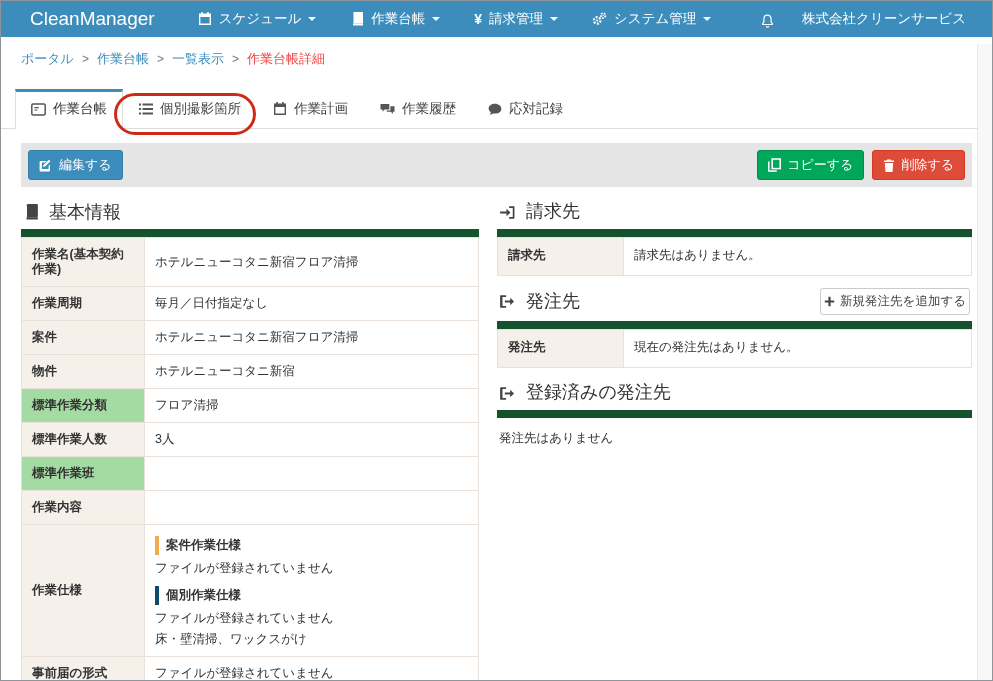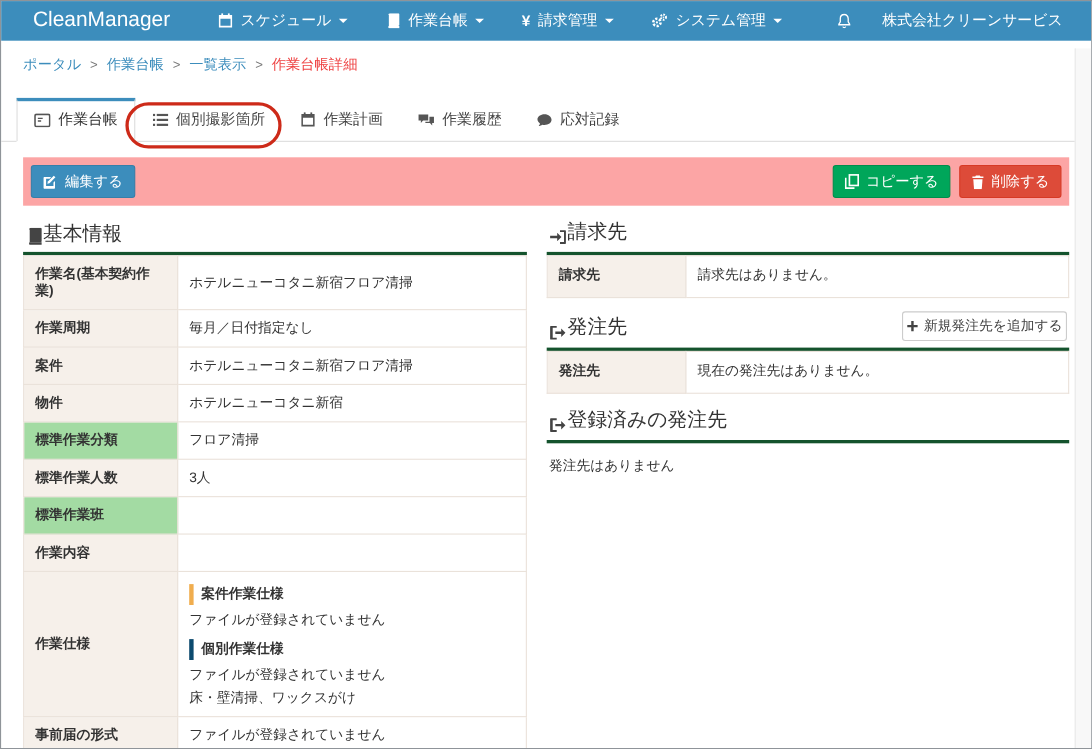--- a/index.html
+++ b/index.html
@@ -13,62 +13,62 @@
     position: relative; width: 993px; height: 681px;
     border: 1px solid #8f9499; overflow: hidden; background:#fff;
   }
 
   
   .navbar { display:flex; align-items:center; height:36px; background:#3c8dbc; color:#fff; padding:0 14px 0 15px; }
   .brand { font-size:19px; margin:0 26px 0 14px; cursor:pointer; white-space:nowrap; }
   .nav-item { display:flex; align-items:center; gap:7px; height:100%; padding:0 17px; font-size:13.5px; cursor:pointer; white-space:nowrap; }
   .icon { display:inline-flex; align-items:center; }
   .caret { width:0; height:0; border:4px solid transparent; border-top:4px solid #fff; margin-top:4px; }
-  .nav-right { margin-left:auto; display:flex; align-items:center; gap:28px; padding-right:12px; }
+  .nav-right { margin-left:auto; display:flex; align-items:flex-end; gap:28px; padding-right:12px; }
   .bell { cursor:pointer; display:inline-flex; }
   .company { font-size:13.5px; white-space:nowrap; }
   .yen-glyph { font-size:14px; font-weight:bold; line-height:1; }
 
   
   .breadcrumb { padding:13px 20px 9px; font-size:13px; display:flex; gap:8px; align-items:center; }
   .breadcrumb .bc-link { color:#3c8dbc; cursor:pointer; text-decoration:none; }
   .breadcrumb .sep { color:#777; font-size:12px; }
   .breadcrumb .current { color:#ef4444; }
 
   
   .tabs { display:flex; align-items:flex-end; margin-top:12px; padding:0 14px; border-bottom:1px solid #ddd; }
   .tab { display:flex; align-items:center; gap:7px; padding:10px 15px; font-size:13.5px; color:#444; cursor:pointer; margin-bottom:-1px; border:1px solid transparent; white-space:nowrap; }
   .tab .icon { color:#555; }
   .tab.active { background:#fff; border-color:#ddd; border-bottom-color:#fff; border-top:3px solid #3c8dbc; padding-top:8px; color:#333; }
   .annotation-oval { position:absolute; left:113px; top:92px; width:142px; height:42px; border:3px solid #cd2a19; border-radius:22px; pointer-events:none; z-index:5; }
 
   
-  .toolbar { margin:14px 20px 0; background:#fca5a5; padding:7px; display:flex; align-items:center; gap:8px; }
+  .toolbar { margin:14px 20px 0; background:#e5e5e5; padding:7px; display:flex; align-items:center; gap:8px; }
   .toolbar .spacer { flex:1; }
   .btn { display:inline-flex; align-items:center; gap:6px; font-size:13px; padding:5px 10px; border-radius:3px; border:1px solid transparent; cursor:pointer; font-family:inherit; color:#fff; white-space:nowrap; }
   .btn-primary { background:#3c8dbc; border-color:#367fa9; }
   .btn-success { background:#00a65a; border-color:#008d4c; }
   .btn-danger  { background:#dd4b39; border-color:#d73925; }
   .btn-default { background:#fff; border:1px solid #ccc; color:#444; font-size:12.5px; padding:4px 3px; border-radius:3px; display:inline-flex; align-items:center; gap:5px; cursor:pointer; font-family:inherit; white-space:nowrap; }
 
   
   .main { display:flex; gap:18px; margin:12px 20px 0; align-items:flex-start; }
   .col-left { width:458px; flex:none; }
   .col-right { flex:1;font-family:Liberation Mono, monospace; }
 
-  .section-header { display:flex; align-items:flex-end; padding:2px 2px 6px; border-bottom:3px solid #14532d; }
+  .section-header { display:flex; align-items:center; gap:10px; padding:2px 2px 6px; border-bottom:8px solid #14532d; }
   .section-header h2 { font-size:18px; font-weight:normal; color:#333; line-height:22px; }
   .section-header .icon { color:#444; }
   .section-header .hdr-btn { margin-left:auto; }
   .mt10 { margin-top:10px; }
   .mt12 { margin-top:12px; }
 
   .info-table { width:100%; border-collapse:collapse; font-size:12.5px; color:#333; }
   .info-table td { border:1px solid #eae2da; padding:9px 10px; vertical-align:middle; line-height:15px; }
-  .info-table td.lbl { background:#f6f0ea; font-weight:bold; width:140px; }
+  .info-table td.lbl { background:#f6f0ea; font-weight:bold; width:123px; }
   .info-table td.lbl.hl { background:#a3dba3; }
   .col-right .info-table td { padding:11px 10px; }
   .col-right .info-table td.lbl { width:126px; }
 
   .spec-heading { font-weight:bold; padding:1px 0 1px 7px; margin:2px 0 6px; line-height:17px; }
   .spec-heading.case  { border-left:4px solid #f0ad4e; }
   .spec-heading.indiv { border-left:4px solid #0c4a6e; margin-top:10px; }
   .spec-note { margin:6px 0; }
   .spec-note:last-child { margin-bottom:0; }
 

